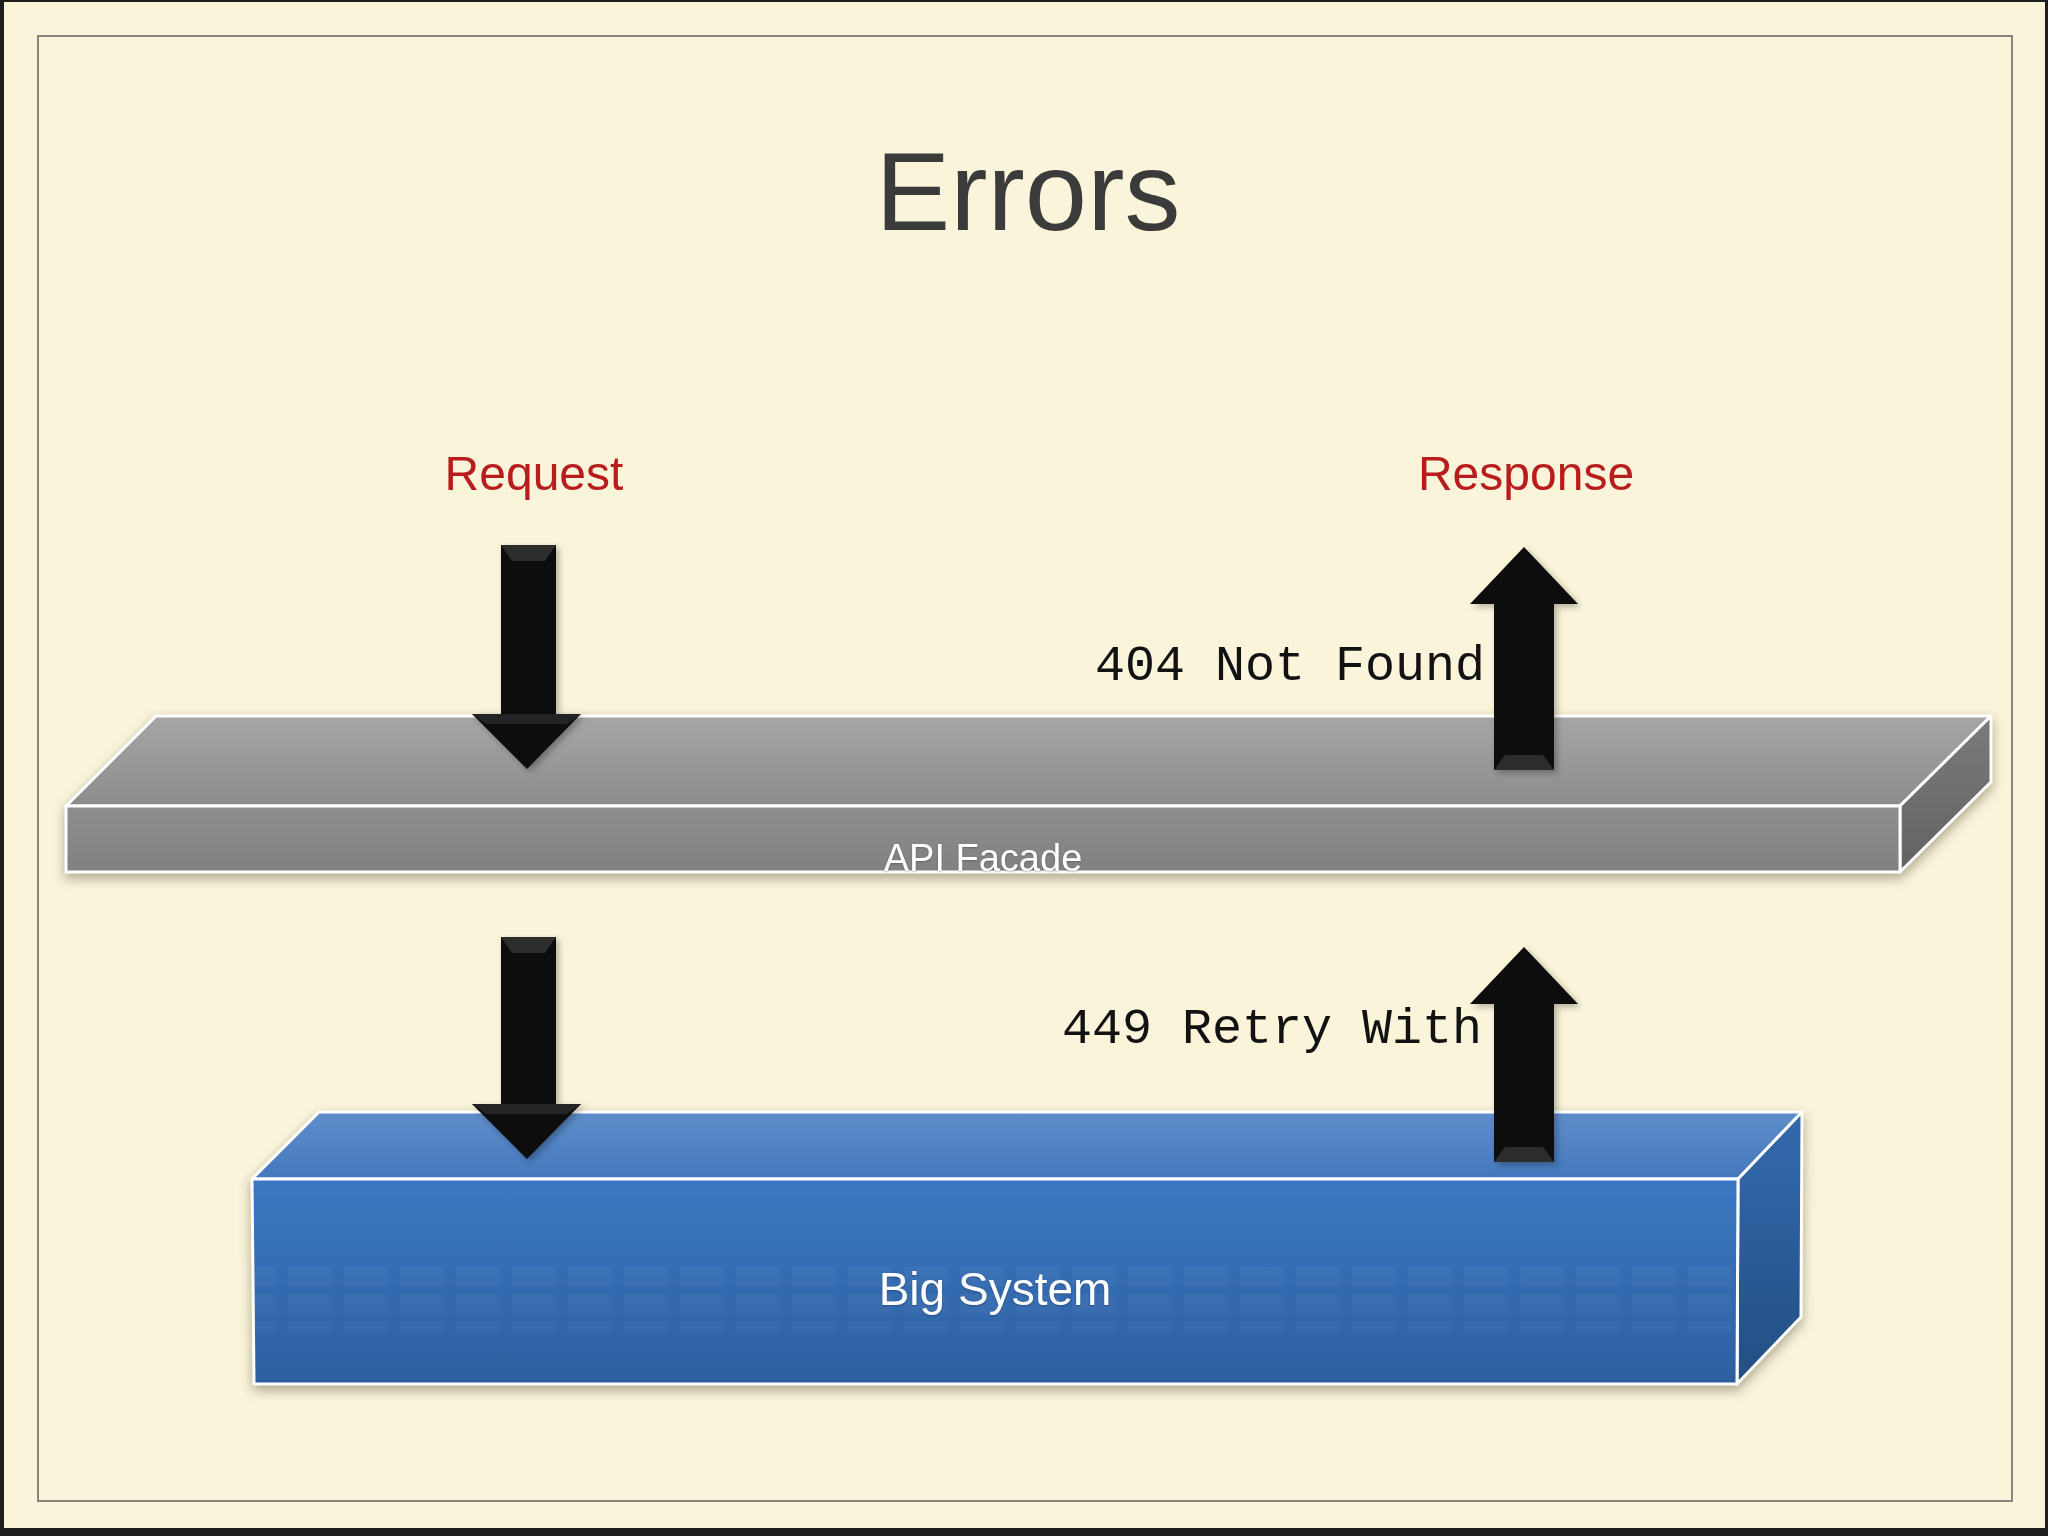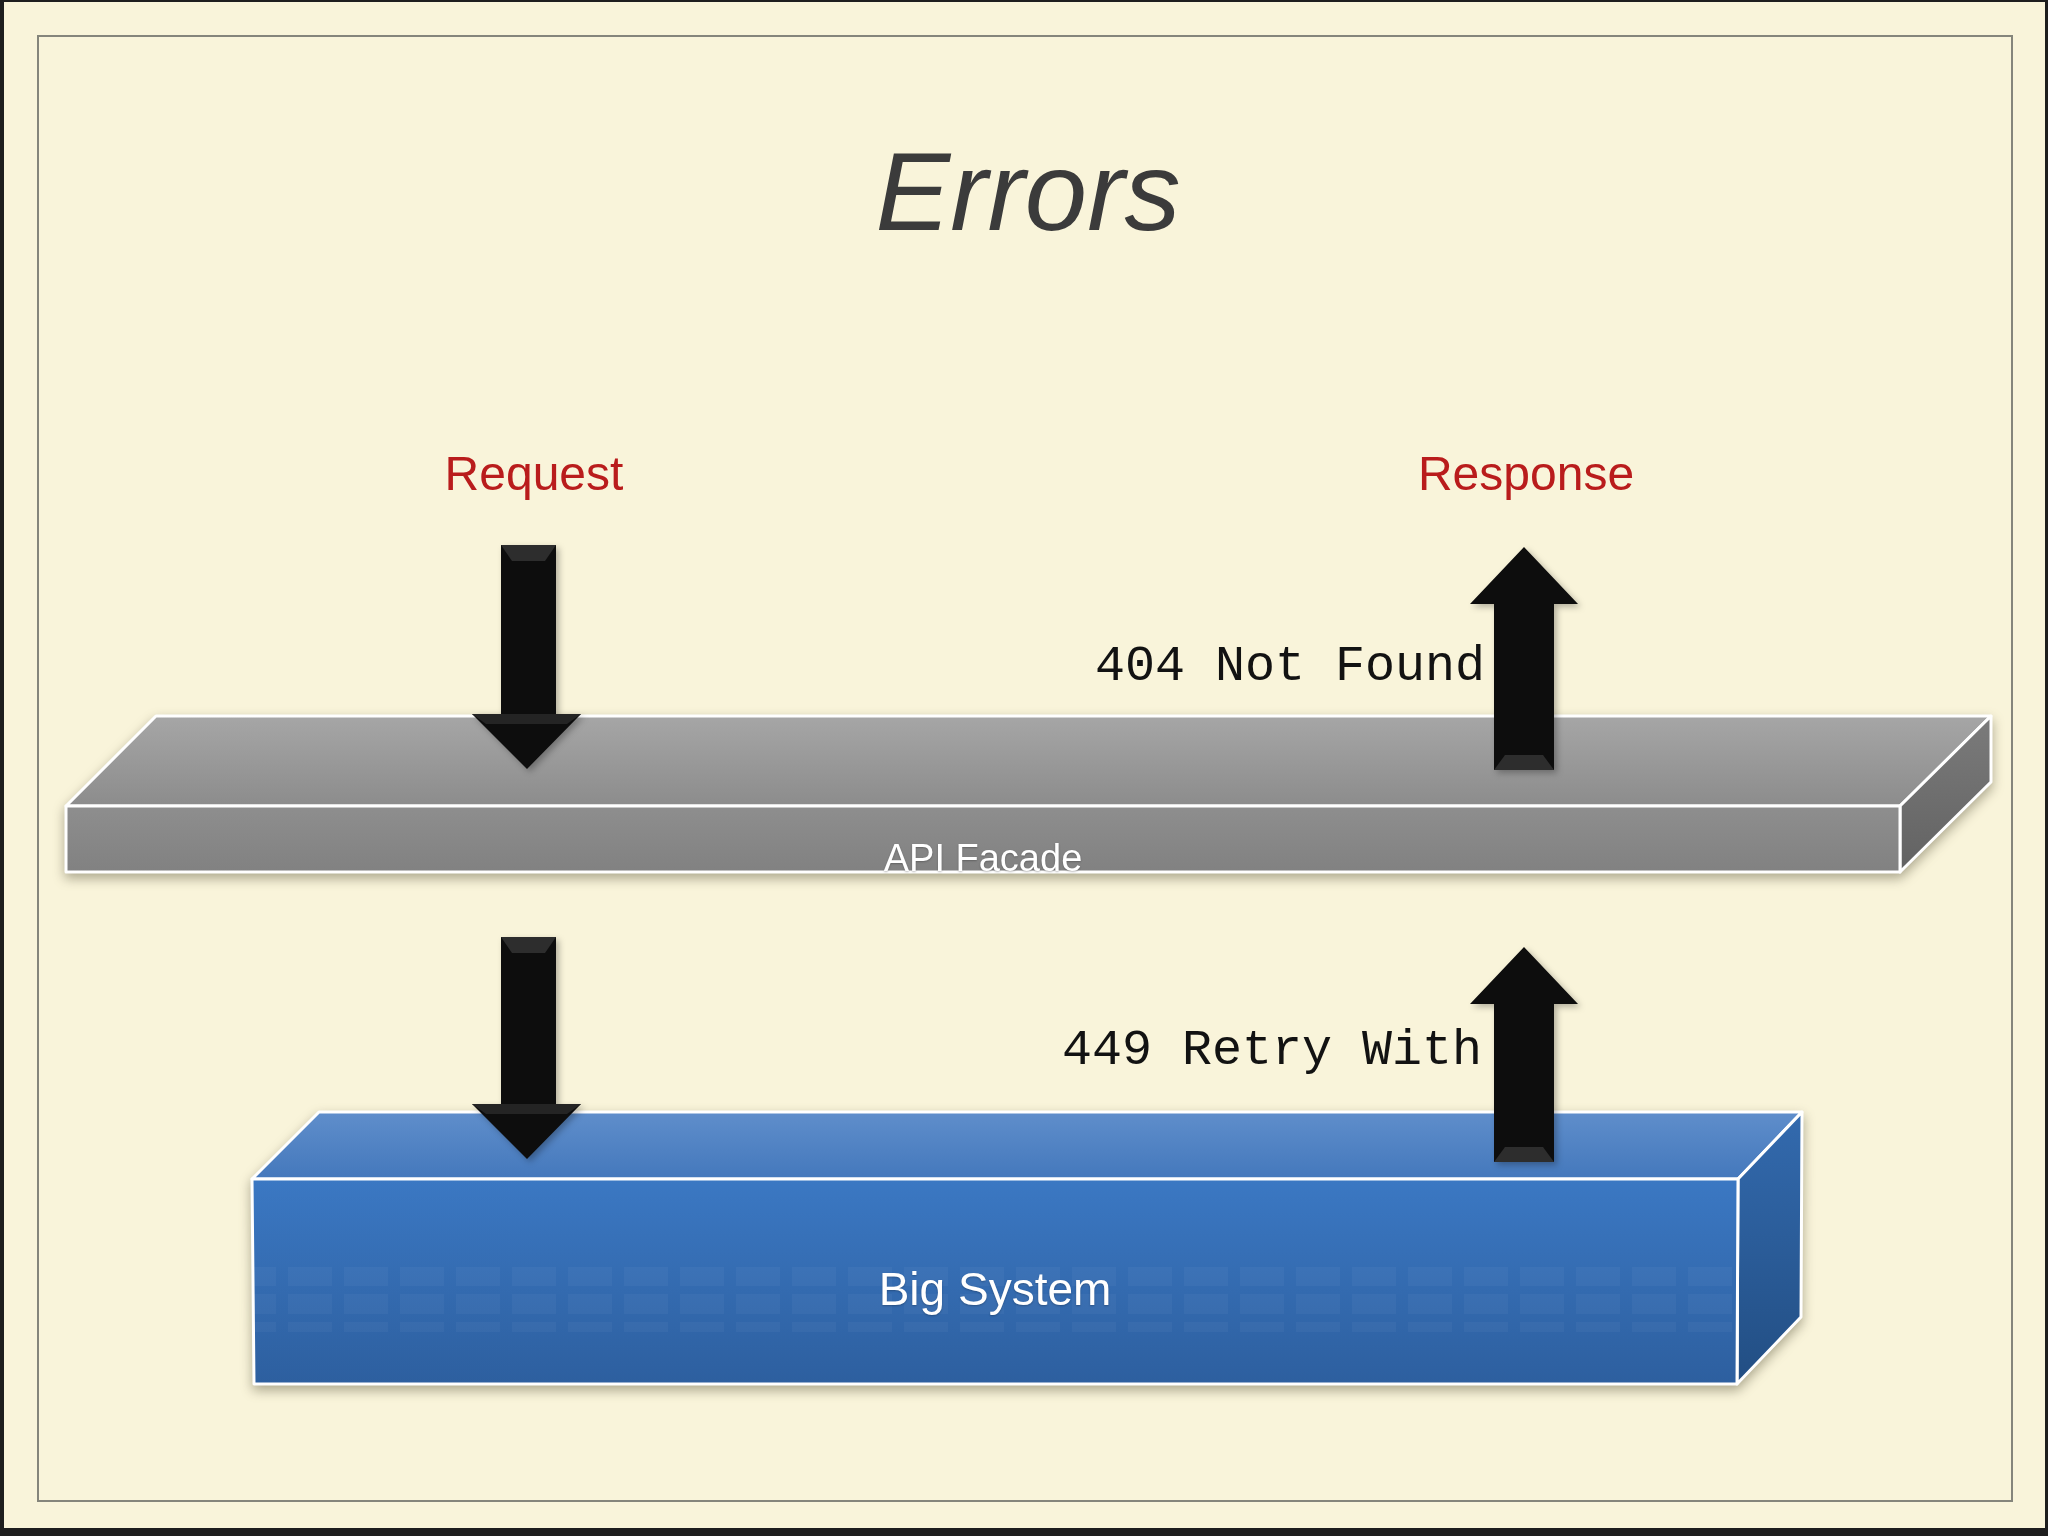--- a/index.html
+++ b/index.html
@@ -18,35 +18,35 @@
   .frame{
     position:absolute;left:33px;top:33px;
     width:1976px;height:1467px;
     border:2px solid #85857b;
     box-sizing:border-box;
   }
   .shapes{position:absolute;left:0;top:0;width:2048px;height:1536px;}
   .txt{position:absolute;white-space:nowrap;}
   .title{
     left:1024px;top:128px;transform:translateX(-50%);
-    font-size:112px;line-height:1.1;color:#3b3b3b;font-weight:400;font-style:italic;
+    font-size:112px;line-height:1.1;color:#3b3b3b;font-weight:400;
   }
   .flowlabel{
     transform:translateX(-50%);
     font-size:48px;line-height:1.1;color:#b91c1c;font-weight:400;
   }
   .request{left:530px;top:446px;}
   .response{left:1522px;top:446px;}
   .monolabel{
     transform:translateX(-50%);
     font-family:"Liberation Mono","DejaVu Sans Mono",monospace;
     font-size:50px;line-height:52px;color:#121212;
   }
   .err404{left:1286px;top:639px;}
-  .err449{left:1268px;top:1023px;}
+  .err449{left:1268px;top:1002px;}
   .barlabel{
     transform:translateX(-50%);
     color:#ffffff;text-shadow:0 1px 2px rgba(0,0,0,0.25);
   }
   .apifacade{left:979px;top:813px;font-size:38px;line-height:46px;margin-top:20px;}
   .bigsystem{left:991px;top:1259px;font-size:46px;line-height:56px;}
   .bar-group{filter:drop-shadow(0px 5px 6px rgba(80,75,50,0.45));}
   .arrow-group{filter:drop-shadow(3px 3px 3px rgba(0,0,0,0.28));}
 </style>
 </head>

